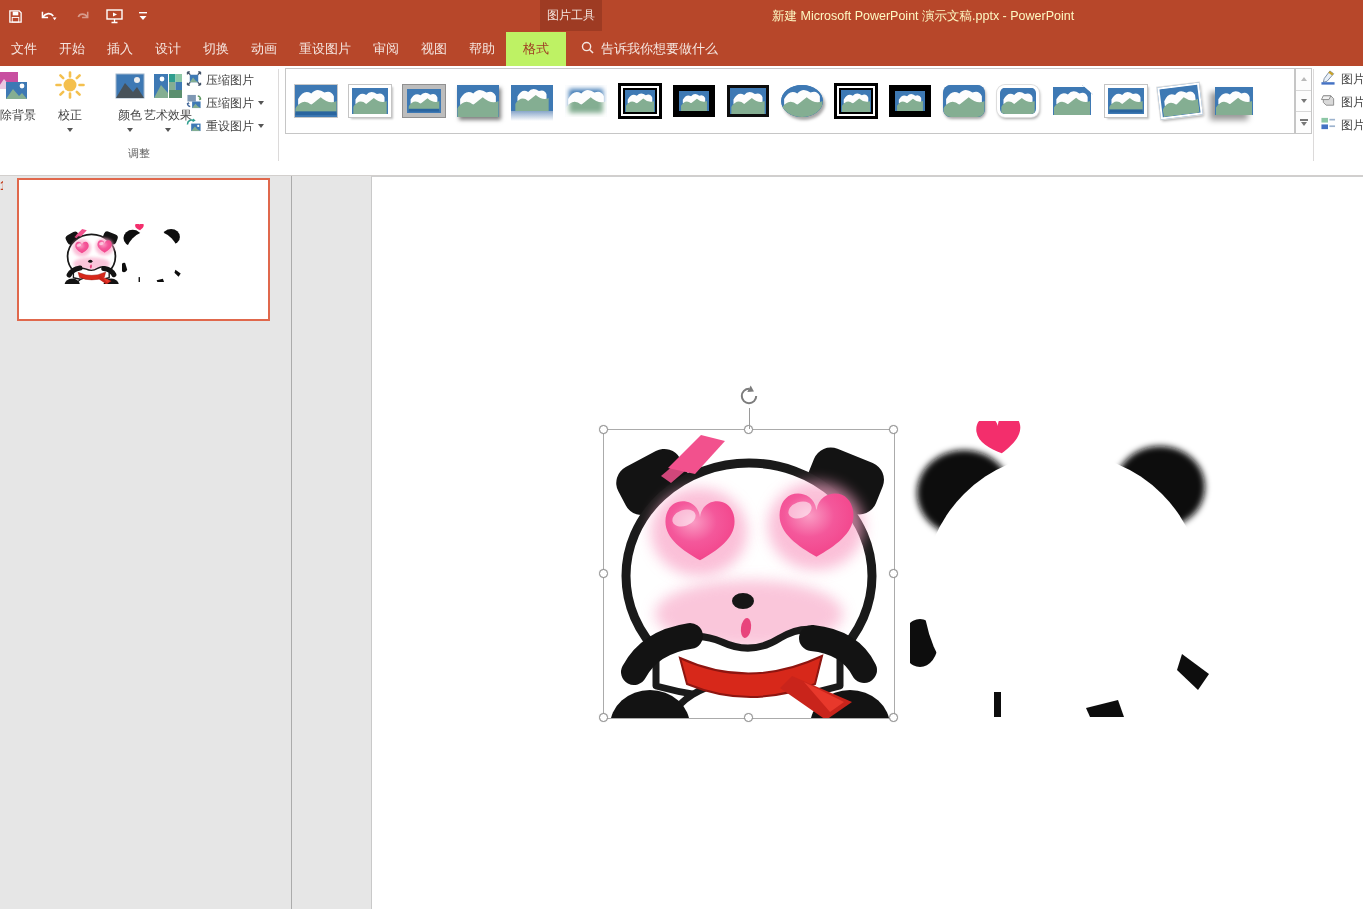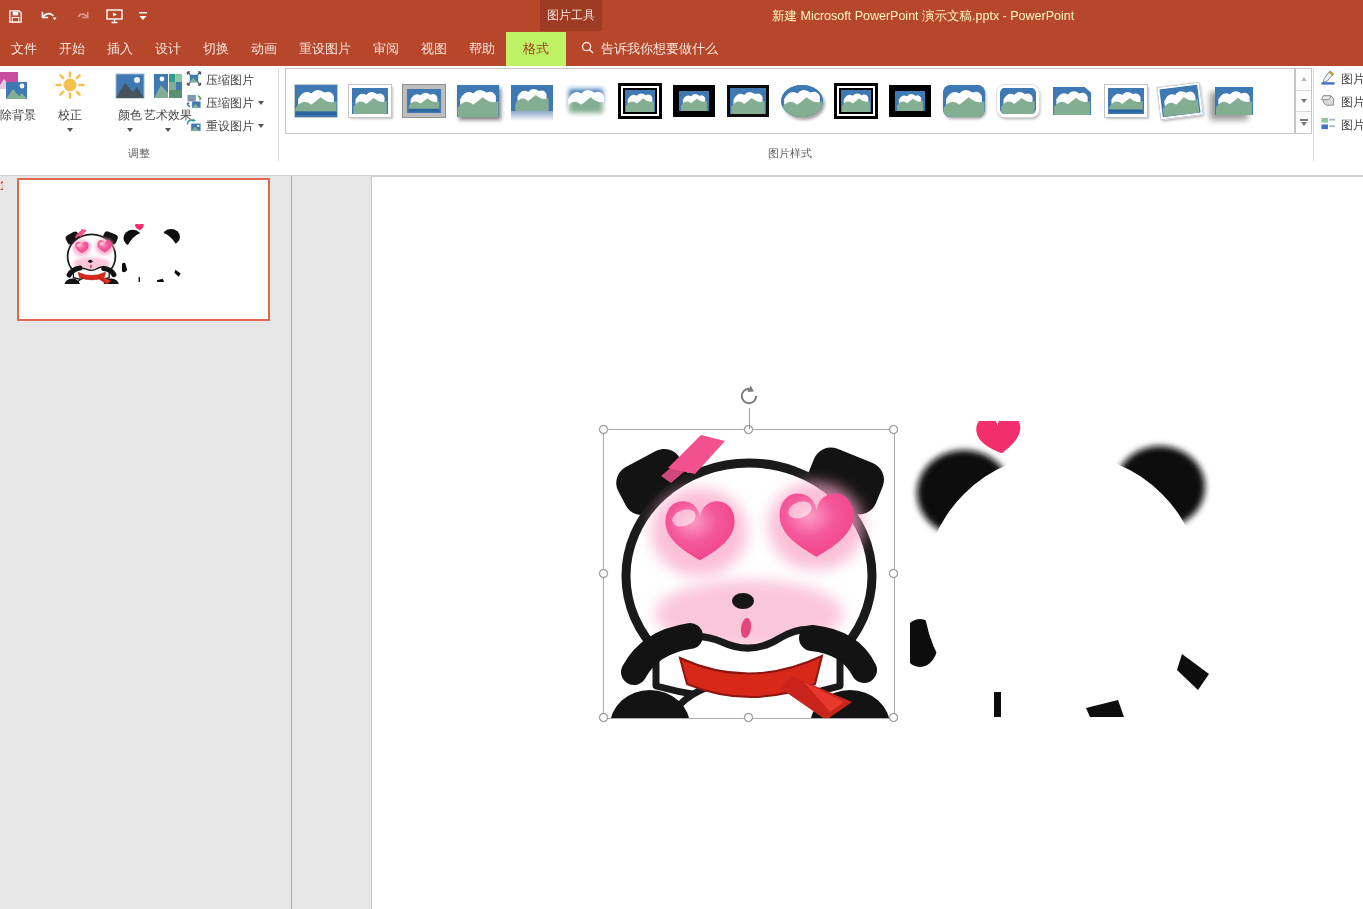--- a/index.html
+++ b/index.html
@@ -481,21 +481,20 @@
           <span class="arr-up"></span>
         </div>
       <div class="gal-btn">
           <span class="arr-dn"></span>
         </div>
       <div class="gal-btn">
           <span class="more-bar"></span>
           <span class="arr-dn"></span>
         </div>
     </div>
-    <div class="grplabel" style="left:285px;width:1010px">图片样式</div>
     <div class="vdiv" style="left:1313px"></div>
 
     <div class="grp-right">
       <div class="smallbtn">
         <span>
           <svg width="16" height="15" viewBox="0 0 16 16">
               <path d="M10,1 l4,3 -7,8 -4,1 1,-4 Z" fill="#E8EFF7" stroke="#7A8CA5" stroke-width="1"></path>
               <path d="M10,1 l4,3 -1.6,1.8 -4,-3 Z" fill="#C9A227"></path>
               <rect x="1" y="13" width="14" height="2.6" fill="#4472C4"></rect>
             </svg>

